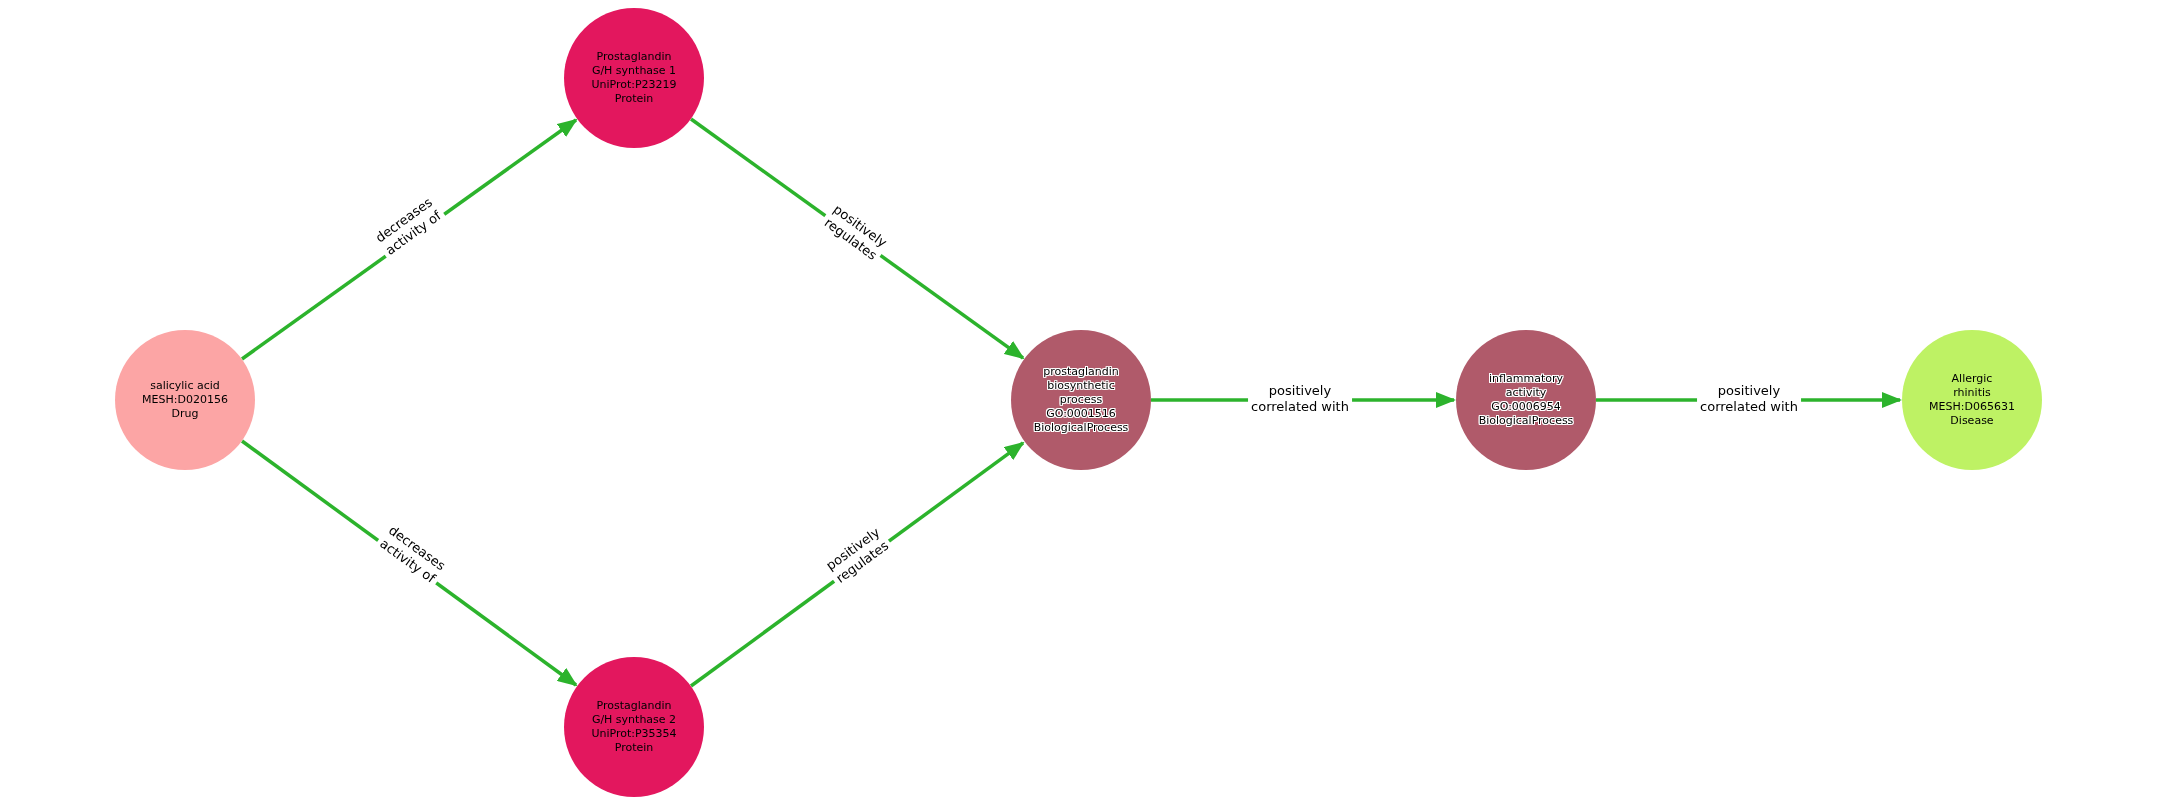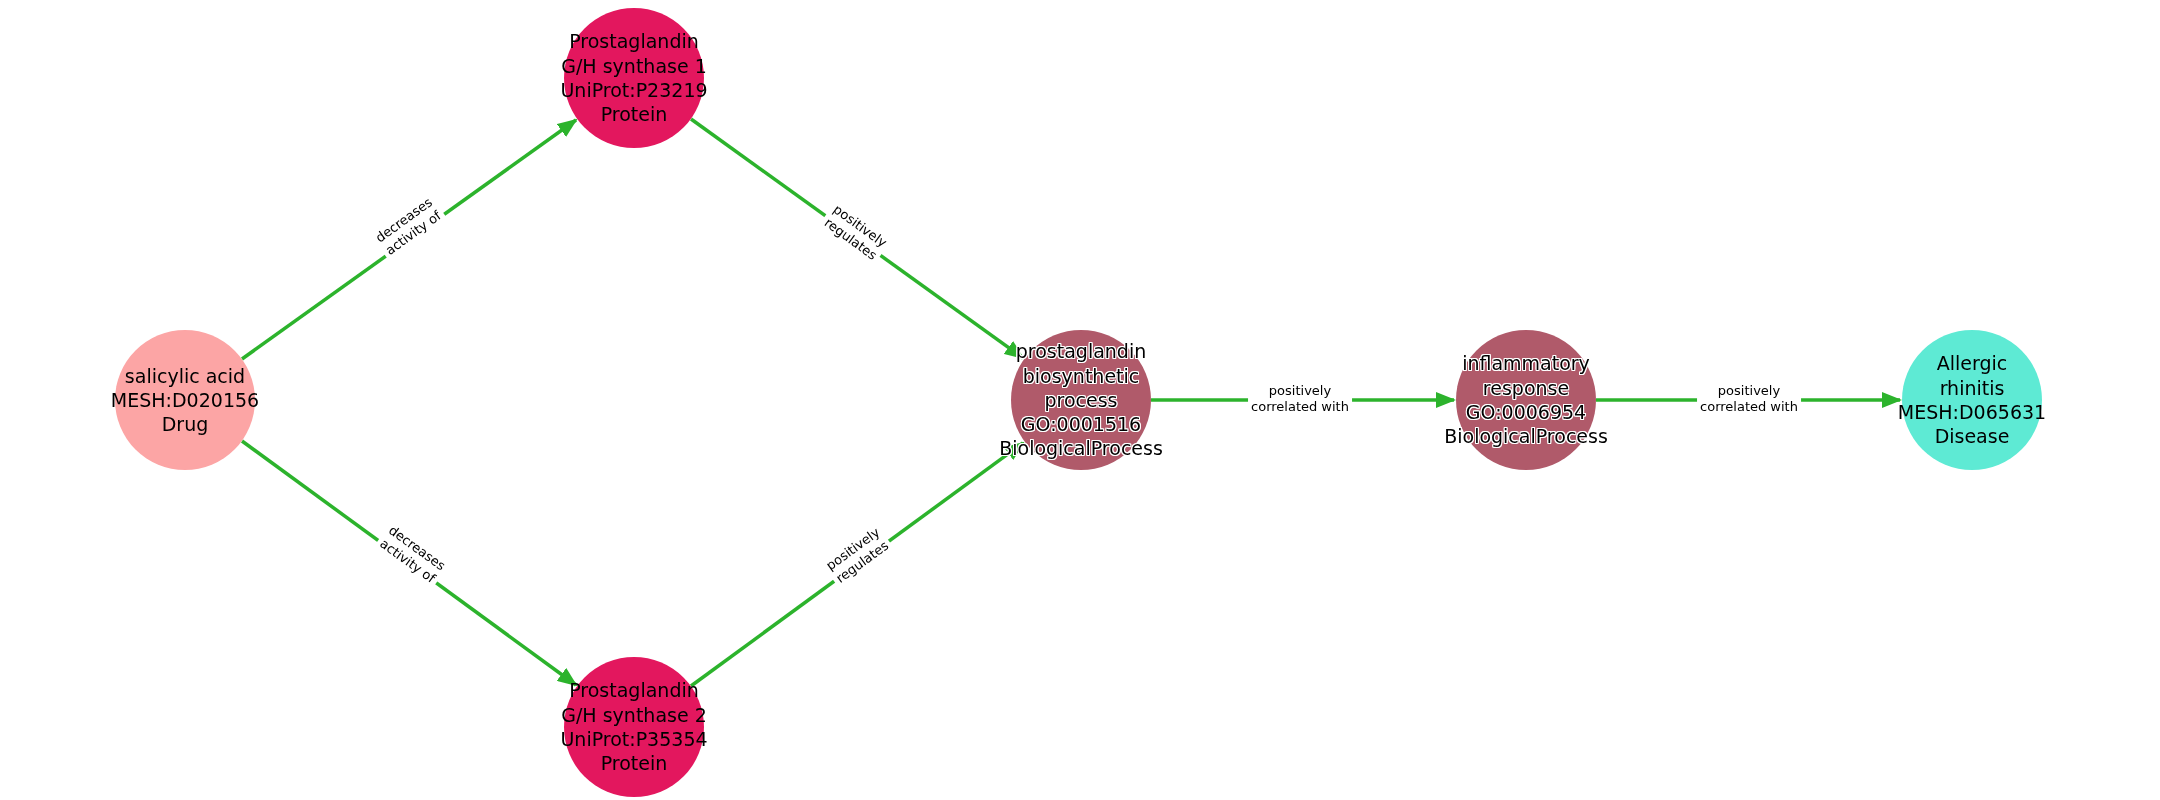--- a/index.html
+++ b/index.html
@@ -30,30 +30,30 @@
     width: 140px;
     height: 140px;
     border-radius: 50%;
     transform: translate(-50%, -50%);
     display: flex;
     align-items: center;
     justify-content: center;
     text-align: center;
   }
   .node-label {
-    font-size: 19px;
+    font-size: 11px;
     line-height: 1.28;
     color: #000000;
     white-space: pre-line;
     width: 170px;
   }
   .c-drug     { background: #fca5a5; }
   .c-protein  { background: #e3175e; }
   .c-bio      { background: #b05a6a; }
-  .c-disease  { background: #5eead4; }
+  .c-disease  { background: #bef264; }
   .halo .node-label {
     text-shadow:
       -1px -1px 0 #fff, 1px -1px 0 #fff,
       -1px  1px 0 #fff, 1px  1px 0 #fff,
        0   -1px 0 #fff, 0    1px 0 #fff,
       -1px  0   0 #fff, 1px  0   0 #fff;
   }
   .edge-label {
     position: absolute;
     transform: translate(-50%, -50%) rotate(var(--rot, 0deg));
@@ -108,21 +108,21 @@
   <div class="node c-bio halo" style="left:1081px; top:400px">
     <div class="node-label">prostaglandin
 biosynthetic
 process
 GO:0001516
 BiologicalProcess</div>
   </div>
 
   <div class="node c-bio halo" style="left:1526px; top:400px">
     <div class="node-label">inflammatory
-response
+activity
 GO:0006954
 BiologicalProcess</div>
   </div>
 
   <div class="node c-disease" style="left:1972px; top:400px">
     <div class="node-label">Allergic
 rhinitis
 MESH:D065631
 Disease</div>
   </div>

